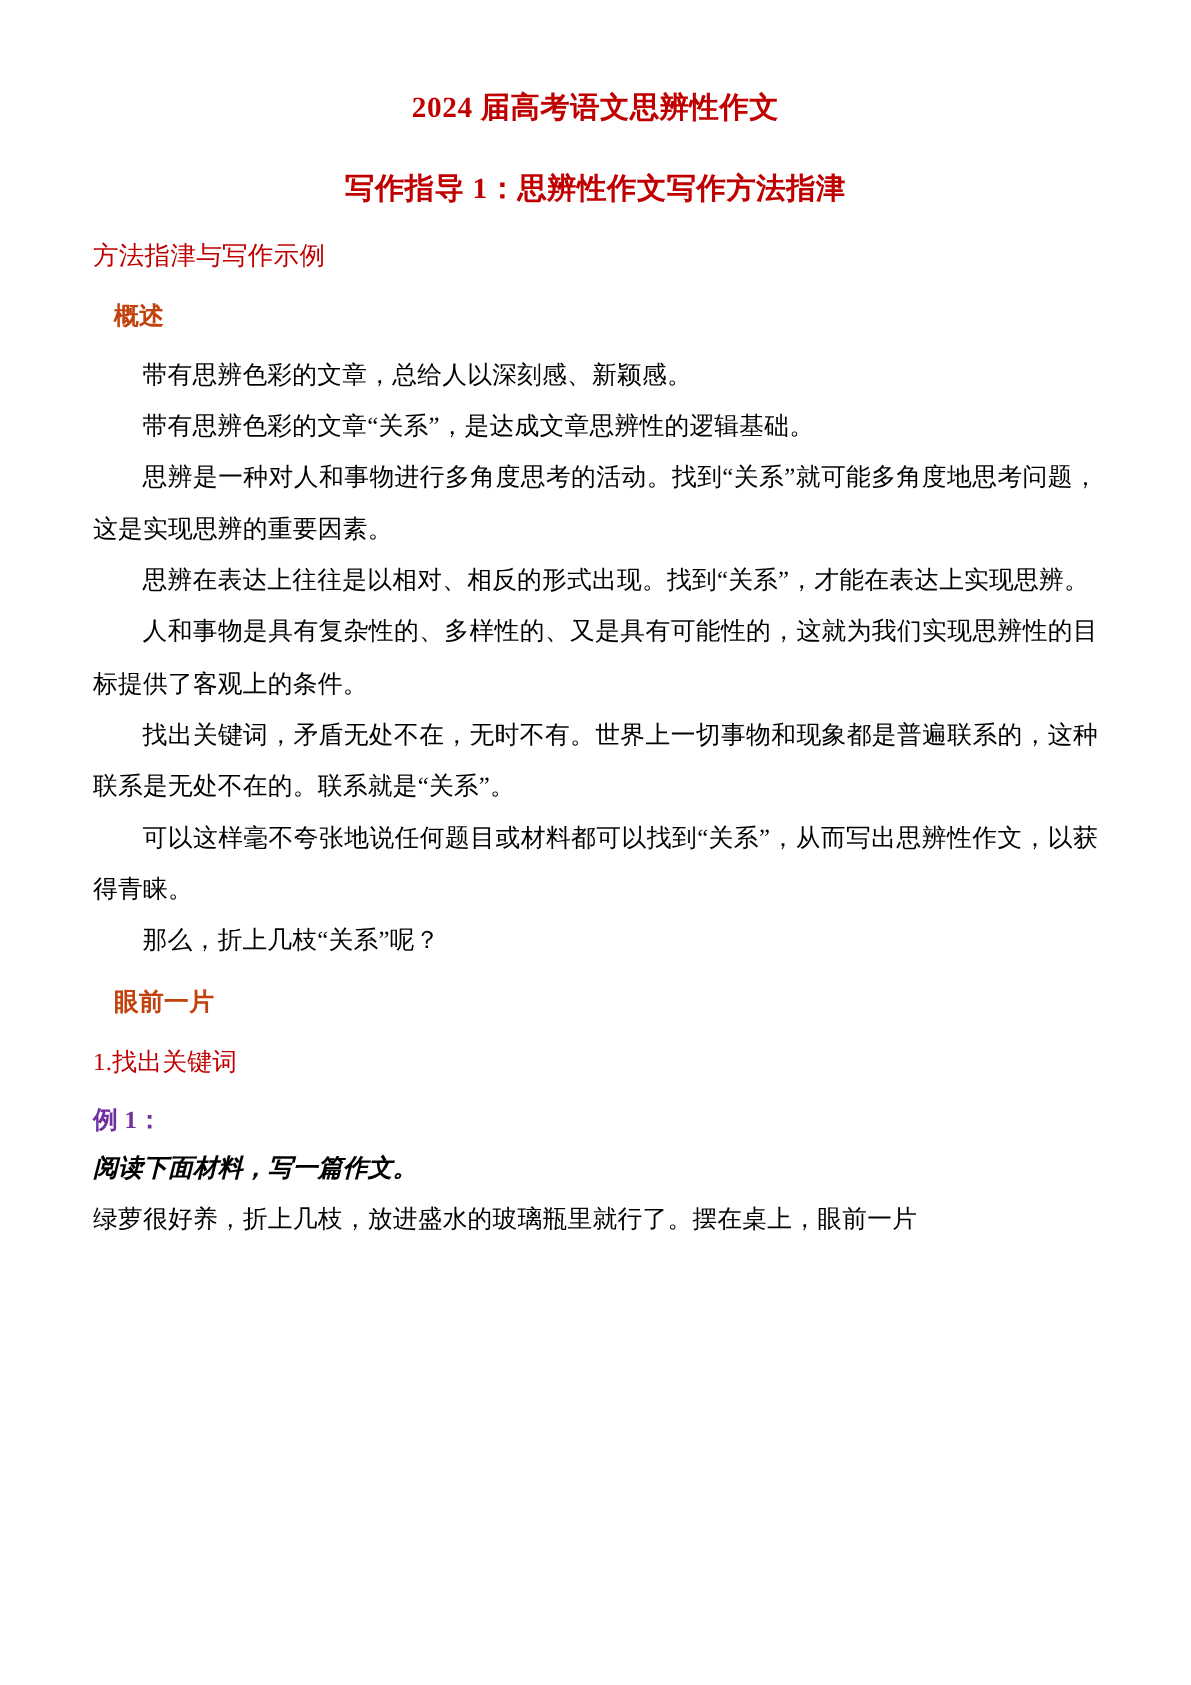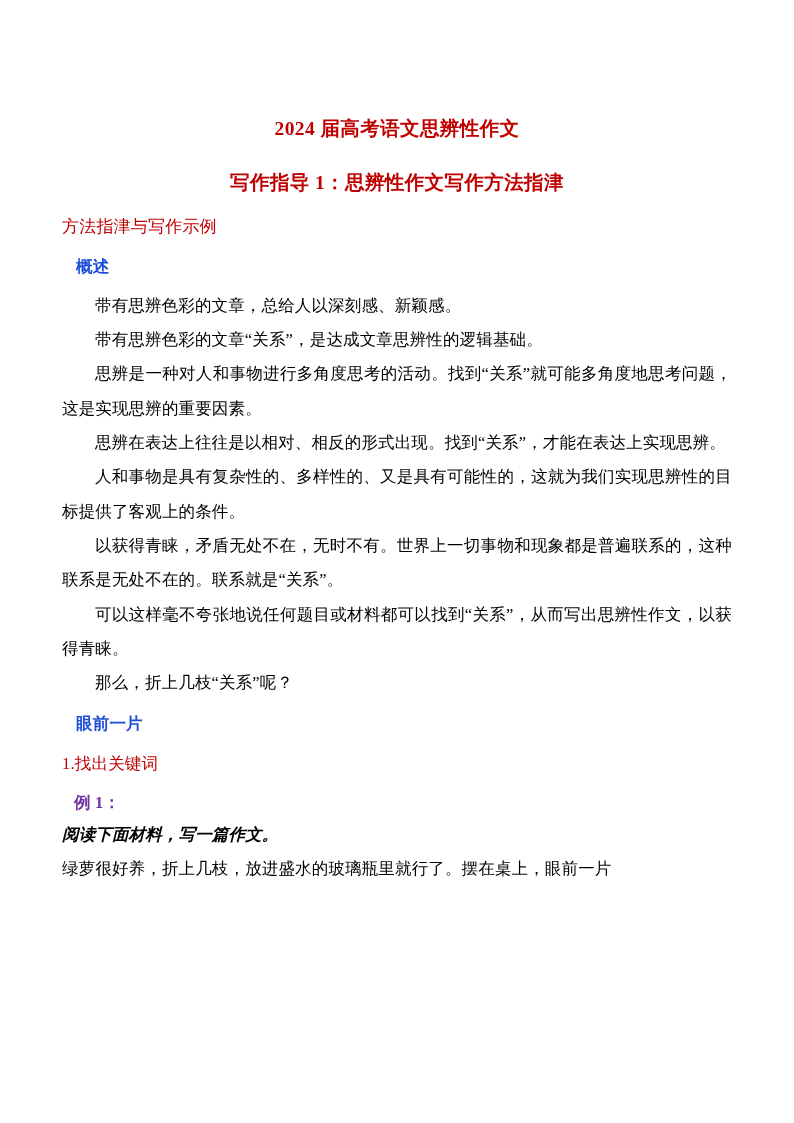--- a/index.html
+++ b/index.html
@@ -8,21 +8,21 @@
     background: #ffffff;
   }
   body {
     font-family: "Liberation Serif", serif;
     color: #000000;
   }
   .page {
     width: 794px;
     height: 1123px;
     box-sizing: border-box;
-    padding: 112px 62px 60px 62px;
+    padding: 56px 62px 60px 62px;
     background: #ffffff;
     position: relative;
     overflow: hidden;
   }
   .title-line {
     text-align: center;
     color: #c00000;
     font-weight: bold;
     font-size: 19.5px;
     line-height: 1.72;
@@ -34,21 +34,21 @@
   }
   .heading-red {
     color: #c00000;
     font-weight: normal;
     font-size: 17px;
     line-height: 1.9;
     margin-top: 12px;
     letter-spacing: 0.2px;
   }
   .heading-blue {
-    color: #1d4ed8;
+    color: #c2410c;
     font-weight: bold;
     font-size: 16.5px;
     line-height: 1.9;
     margin-top: 8px;
     padding-left: 14px;
     letter-spacing: 0.2px;
   }
   .heading-red-num {
     color: #c00000;
     font-weight: normal;
@@ -57,21 +57,20 @@
     margin-top: 8px;
     letter-spacing: 0.2px;
   }
   .heading-purple {
     color: #7030a0;
     font-weight: bold;
     font-size: 16.5px;
     line-height: 1.9;
     margin-top: 8px;
     letter-spacing: 0.2px;
-    margin-left: 12px;
   }
   .body-p {
     font-size: 16.5px;
     line-height: 2.08;
     text-indent: 2em;
     margin: 0;
     letter-spacing: 0.15px;
     text-align: justify;
     text-justify: inter-ideograph;
   }
@@ -100,21 +99,21 @@
 
   <div class="heading-blue">概述</div>
 
   <div class="spacer-sm"></div>
 
   <p class="body-p">带有思辨色彩的文章，总给人以深刻感、新颖感。</p>
   <p class="body-p">带有思辨色彩的文章“关系”，是达成文章思辨性的逻辑基础。</p>
   <p class="body-p">思辨是一种对人和事物进行多角度思考的活动。找到“关系”就可能多角度地思考问题，这是实现思辨的重要因素。</p>
   <p class="body-p">思辨在表达上往往是以相对、相反的形式出现。找到“关系”，才能在表达上实现思辨。</p>
   <p class="body-p">人和事物是具有复杂性的、多样性的、又是具有可能性的，这就为我们实现思辨性的目标提供了客观上的条件。</p>
-  <p class="body-p">以获得青睐，矛盾无处不在，无时不有。世界上一切事物和现象都是普遍联系的，这种联系是无处不在的。联系就是“关系”。</p>
+  <p class="body-p">找出关键词，矛盾无处不在，无时不有。世界上一切事物和现象都是普遍联系的，这种联系是无处不在的。联系就是“关系”。</p>
   <p class="body-p">可以这样毫不夸张地说任何题目或材料都可以找到“关系”，从而写出思辨性作文，以获得青睐。</p>
   <p class="body-p">那么，折上几枝“关系”呢？</p>
 
   <div class="heading-blue">眼前一片</div>
 
   <div class="heading-red-num">1.找出关键词</div>
 
   <div class="heading-purple">例 1：</div>
 
   <p class="body-p noindent bold">阅读下面材料，写一篇作文。</p>

